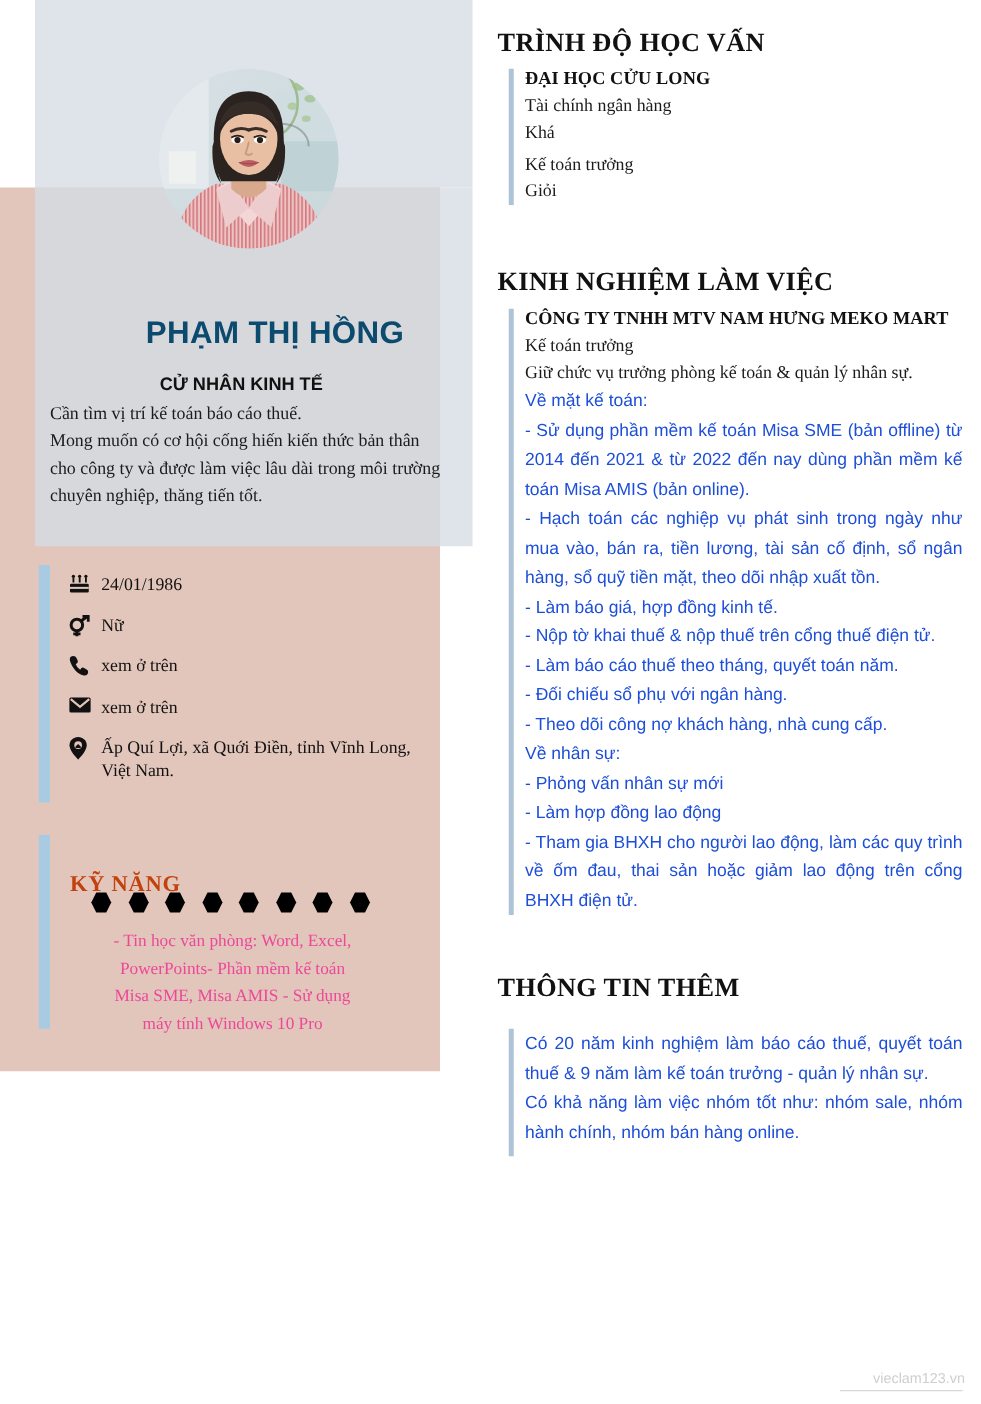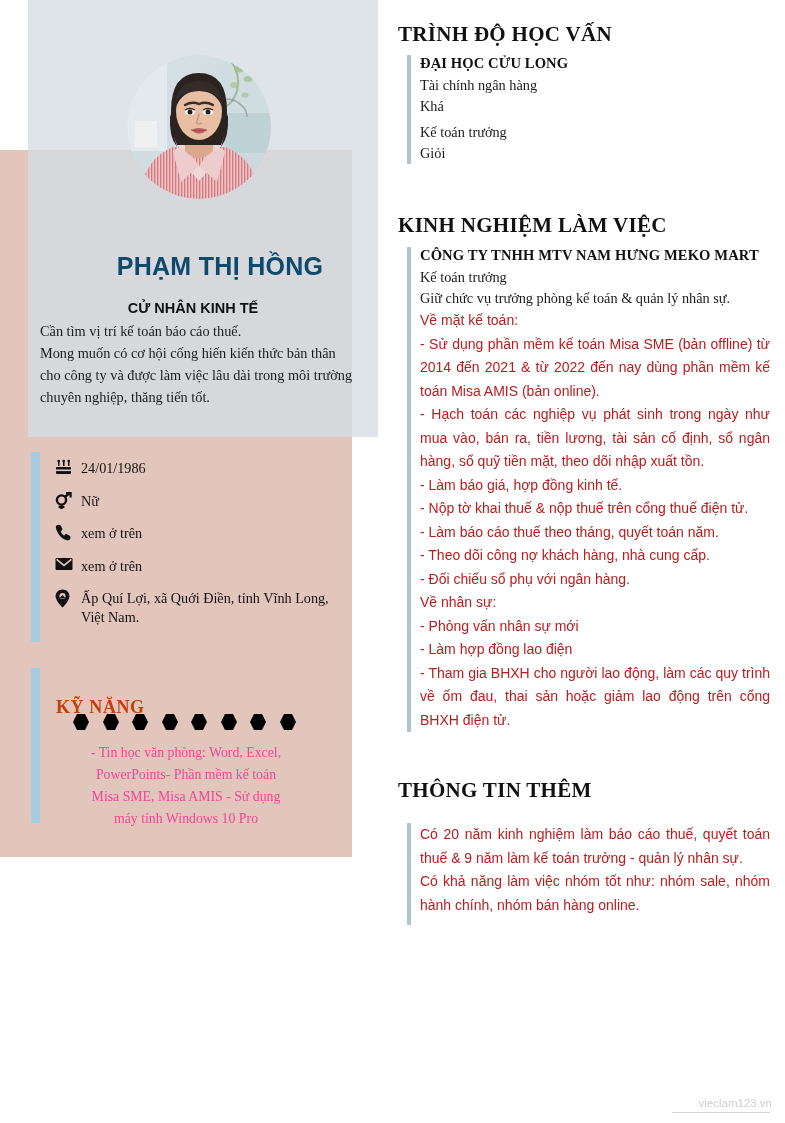--- a/index.html
+++ b/index.html
@@ -154,21 +154,21 @@
   .serif-line {
     font-family:"Liberation Serif", serif;
     font-size:14.3px;
     line-height:21px;
     color:#1b1b1b;
   }
   .sans-line {
     font-family:"Liberation Sans", sans-serif;
     font-size:14px;
     line-height:23.5px;
-    color:#b91c1c;
+    color:#1d4ed8;
     text-align:justify;
   }
   .sans-line.nojust { text-align:left; }
 
   
   .footer-rule {
     position:absolute; left:672px; top:1112px; width:98px; height:1px;
     background:#d8d8d8;
   }
   .footer-mark {
@@ -387,25 +387,25 @@
       <div class="sec-body" style="margin-top:9px;">
         <div class="entry-title">CÔNG TY TNHH MTV NAM HƯNG MEKO MART</div>
         <div class="serif-line">Kế toán trưởng</div>
         <div class="serif-line">Giữ chức vụ trưởng phòng kế toán &amp; quản lý nhân sự.</div>
         <div class="sans-line nojust">Về mặt kế toán:</div>
         <div class="sans-line">- Sử dụng phần mềm kế toán Misa SME (bản offline) từ 2014 đến 2021 &amp; từ 2022 đến nay dùng phần mềm kế toán Misa AMIS (bản online).</div>
         <div class="sans-line">- Hạch toán các nghiệp vụ phát sinh trong ngày như mua vào, bán ra, tiền lương, tài sản cố định, sổ ngân hàng, sổ quỹ tiền mặt, theo dõi nhập xuất tồn.</div>
         <div class="sans-line nojust">- Làm báo giá, hợp đồng kinh tế.</div>
         <div class="sans-line">- Nộp tờ khai thuế &amp; nộp thuế trên cổng thuế điện tử.</div>
         <div class="sans-line nojust">- Làm báo cáo thuế theo tháng, quyết toán năm.</div>
+        <div class="sans-line nojust">- Đối chiếu sổ phụ với ngân hàng.</div>
         <div class="sans-line nojust">- Theo dõi công nợ khách hàng, nhà cung cấp.</div>
-        <div class="sans-line nojust">- Đối chiếu sổ phụ với ngân hàng.</div>
         <div class="sans-line nojust">Về nhân sự:</div>
         <div class="sans-line nojust">- Phỏng vấn nhân sự mới</div>
-        <div class="sans-line nojust">- Làm hợp đồng lao điện</div>
+        <div class="sans-line nojust">- Làm hợp đồng lao động</div>
         <div class="sans-line">- Tham gia BHXH cho người lao động, làm các quy trình về ốm đau, thai sản hoặc giảm lao động trên cổng BHXH điện tử.</div>
       </div>
     </div>
 
     <div style="position:absolute; left:0; top:778px; width:372px;">
       <div class="sec-title">THÔNG TIN THÊM</div>
       <div class="sec-body" style="margin-top:20px; padding-bottom:8px;">
         <div class="sans-line">Có 20 năm kinh nghiệm làm báo cáo thuế, quyết toán thuế &amp; 9 năm làm kế toán trưởng - quản lý nhân sự.</div>
         <div class="sans-line">Có khả năng làm việc nhóm tốt như: nhóm sale, nhóm hành chính, nhóm bán hàng online.</div>
       </div>

